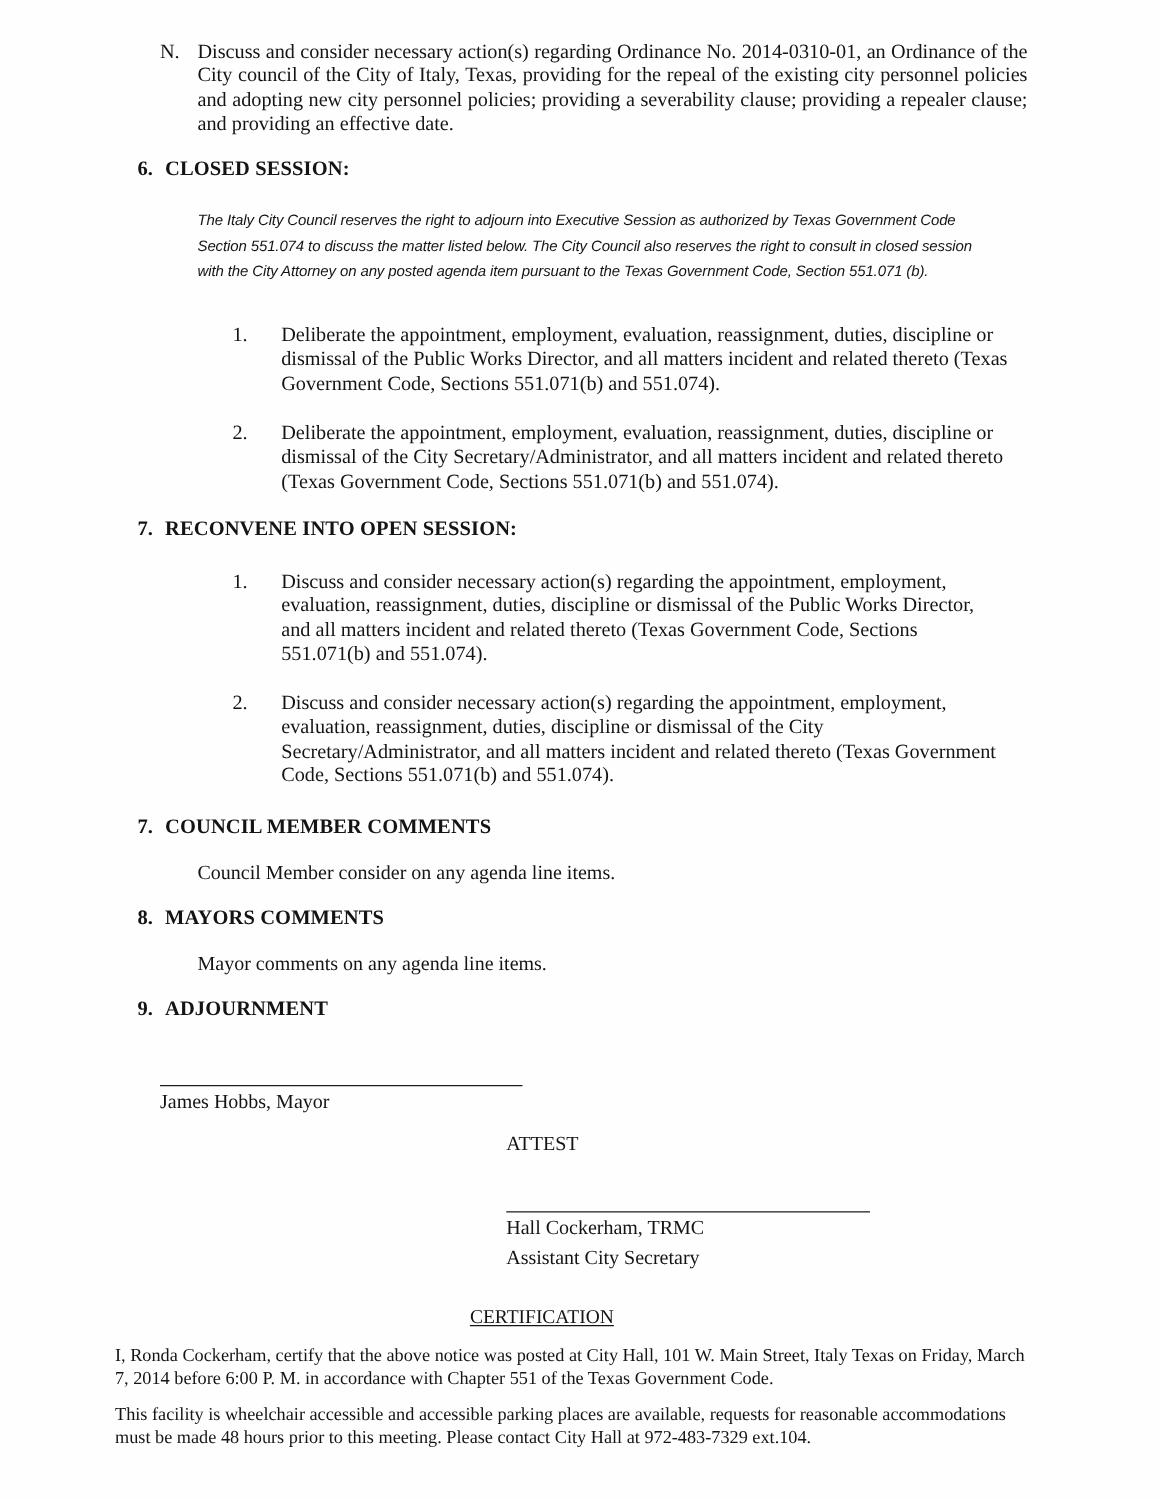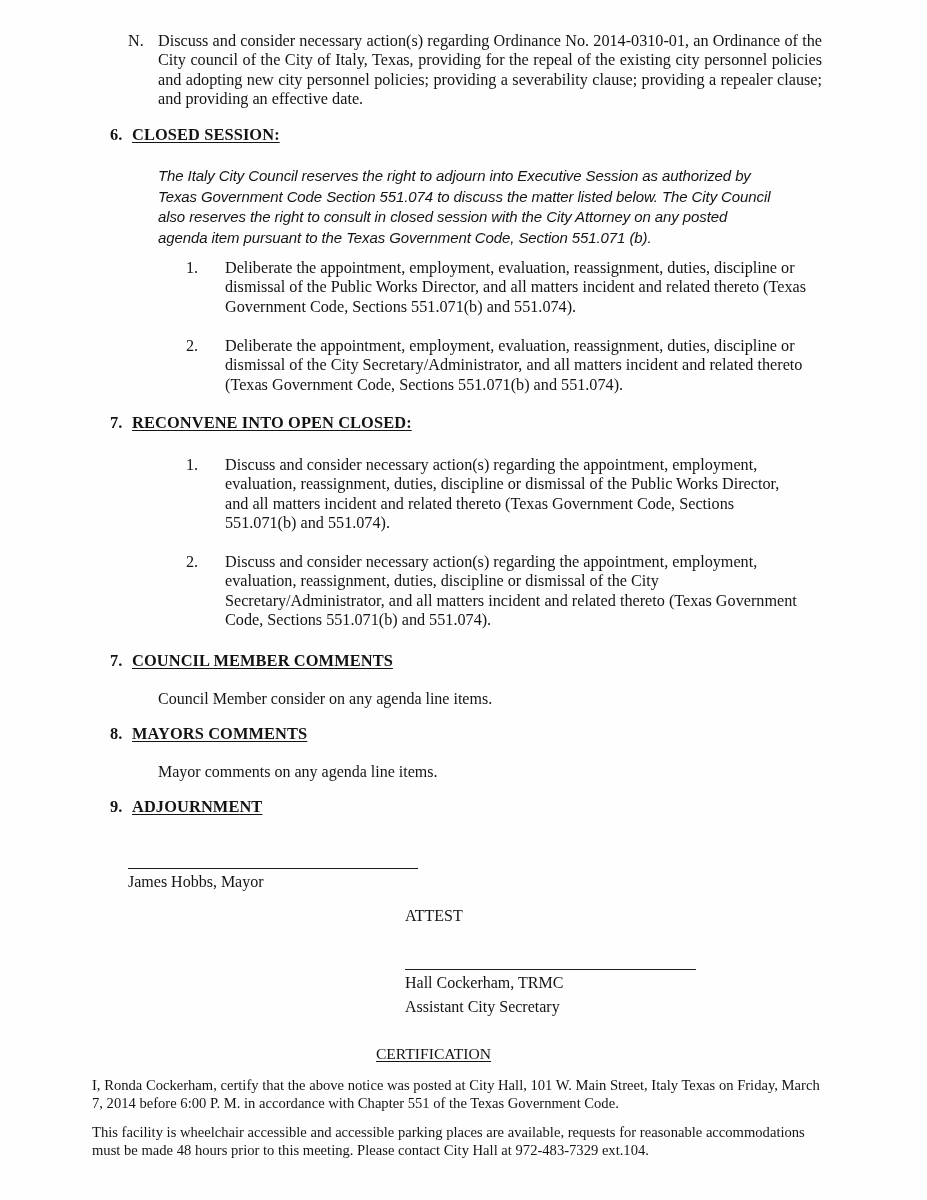--- a/index.html
+++ b/index.html
@@ -45,30 +45,29 @@
     display: flex;
     align-items: baseline;
     font-weight: bold;
     font-size: 16.4px;
   }
   .section-head .num {
     width: 22px;
     flex: 0 0 22px;
   }
   .section-head .title {
-    text-decoration: underline;
     text-underline-offset: 2px;
     letter-spacing: 0.1px;
   }
 
   .notice {
     position: absolute;
     font-family: "Liberation Sans", "DejaVu Sans", sans-serif;
     font-style: italic;
-    font-size: 15px;
+    font-size: 12px;
     line-height: 20.6px;
     letter-spacing: -0.1px;
   }
 
   .num-item {
     position: absolute;
     display: flex;
     font-size: 16.2px;
     line-height: 19.4px;
   }
@@ -129,21 +128,21 @@
     <span class="body">Deliberate the appointment, employment, evaluation, reassignment, duties, discipline or dismissal of the Public Works Director, and all matters incident and related thereto (Texas Government Code, Sections 551.071(b) and 551.074).</span>
   </div>
 
   <div class="num-item" style="left:186px; top:337px; width:634px;">
     <span class="marker">2.</span>
     <span class="body">Deliberate the appointment, employment, evaluation, reassignment, duties, discipline or dismissal of the City Secretary/Administrator, and all matters incident and related thereto (Texas Government Code, Sections 551.071(b) and 551.074).</span>
   </div>
 
   <div class="section-head" style="left:110px; top:413px;">
     <span class="num">7.</span>
-    <span class="title">RECONVENE INTO OPEN CLOSED:</span>
+    <span class="title">RECONVENE INTO OPEN SESSION:</span>
   </div>
 
   <div class="num-item" style="left:186px; top:456px; width:614px;">
     <span class="marker">1.</span>
     <span class="body">Discuss and consider necessary action(s) regarding the appointment, employment, evaluation, reassignment, duties, discipline or dismissal of the Public Works Director, and all matters incident and related thereto (Texas Government Code, Sections 551.071(b) and 551.074).</span>
   </div>
 
   <div class="num-item" style="left:186px; top:553px; width:634px;">
     <span class="marker">2.</span>
     <span class="body">Discuss and consider necessary action(s) regarding the appointment, employment, evaluation, reassignment, duties, discipline or dismissal of the City Secretary/Administrator, and all matters incident and related thereto (Texas Government Code, Sections 551.071(b) and 551.074).</span>

